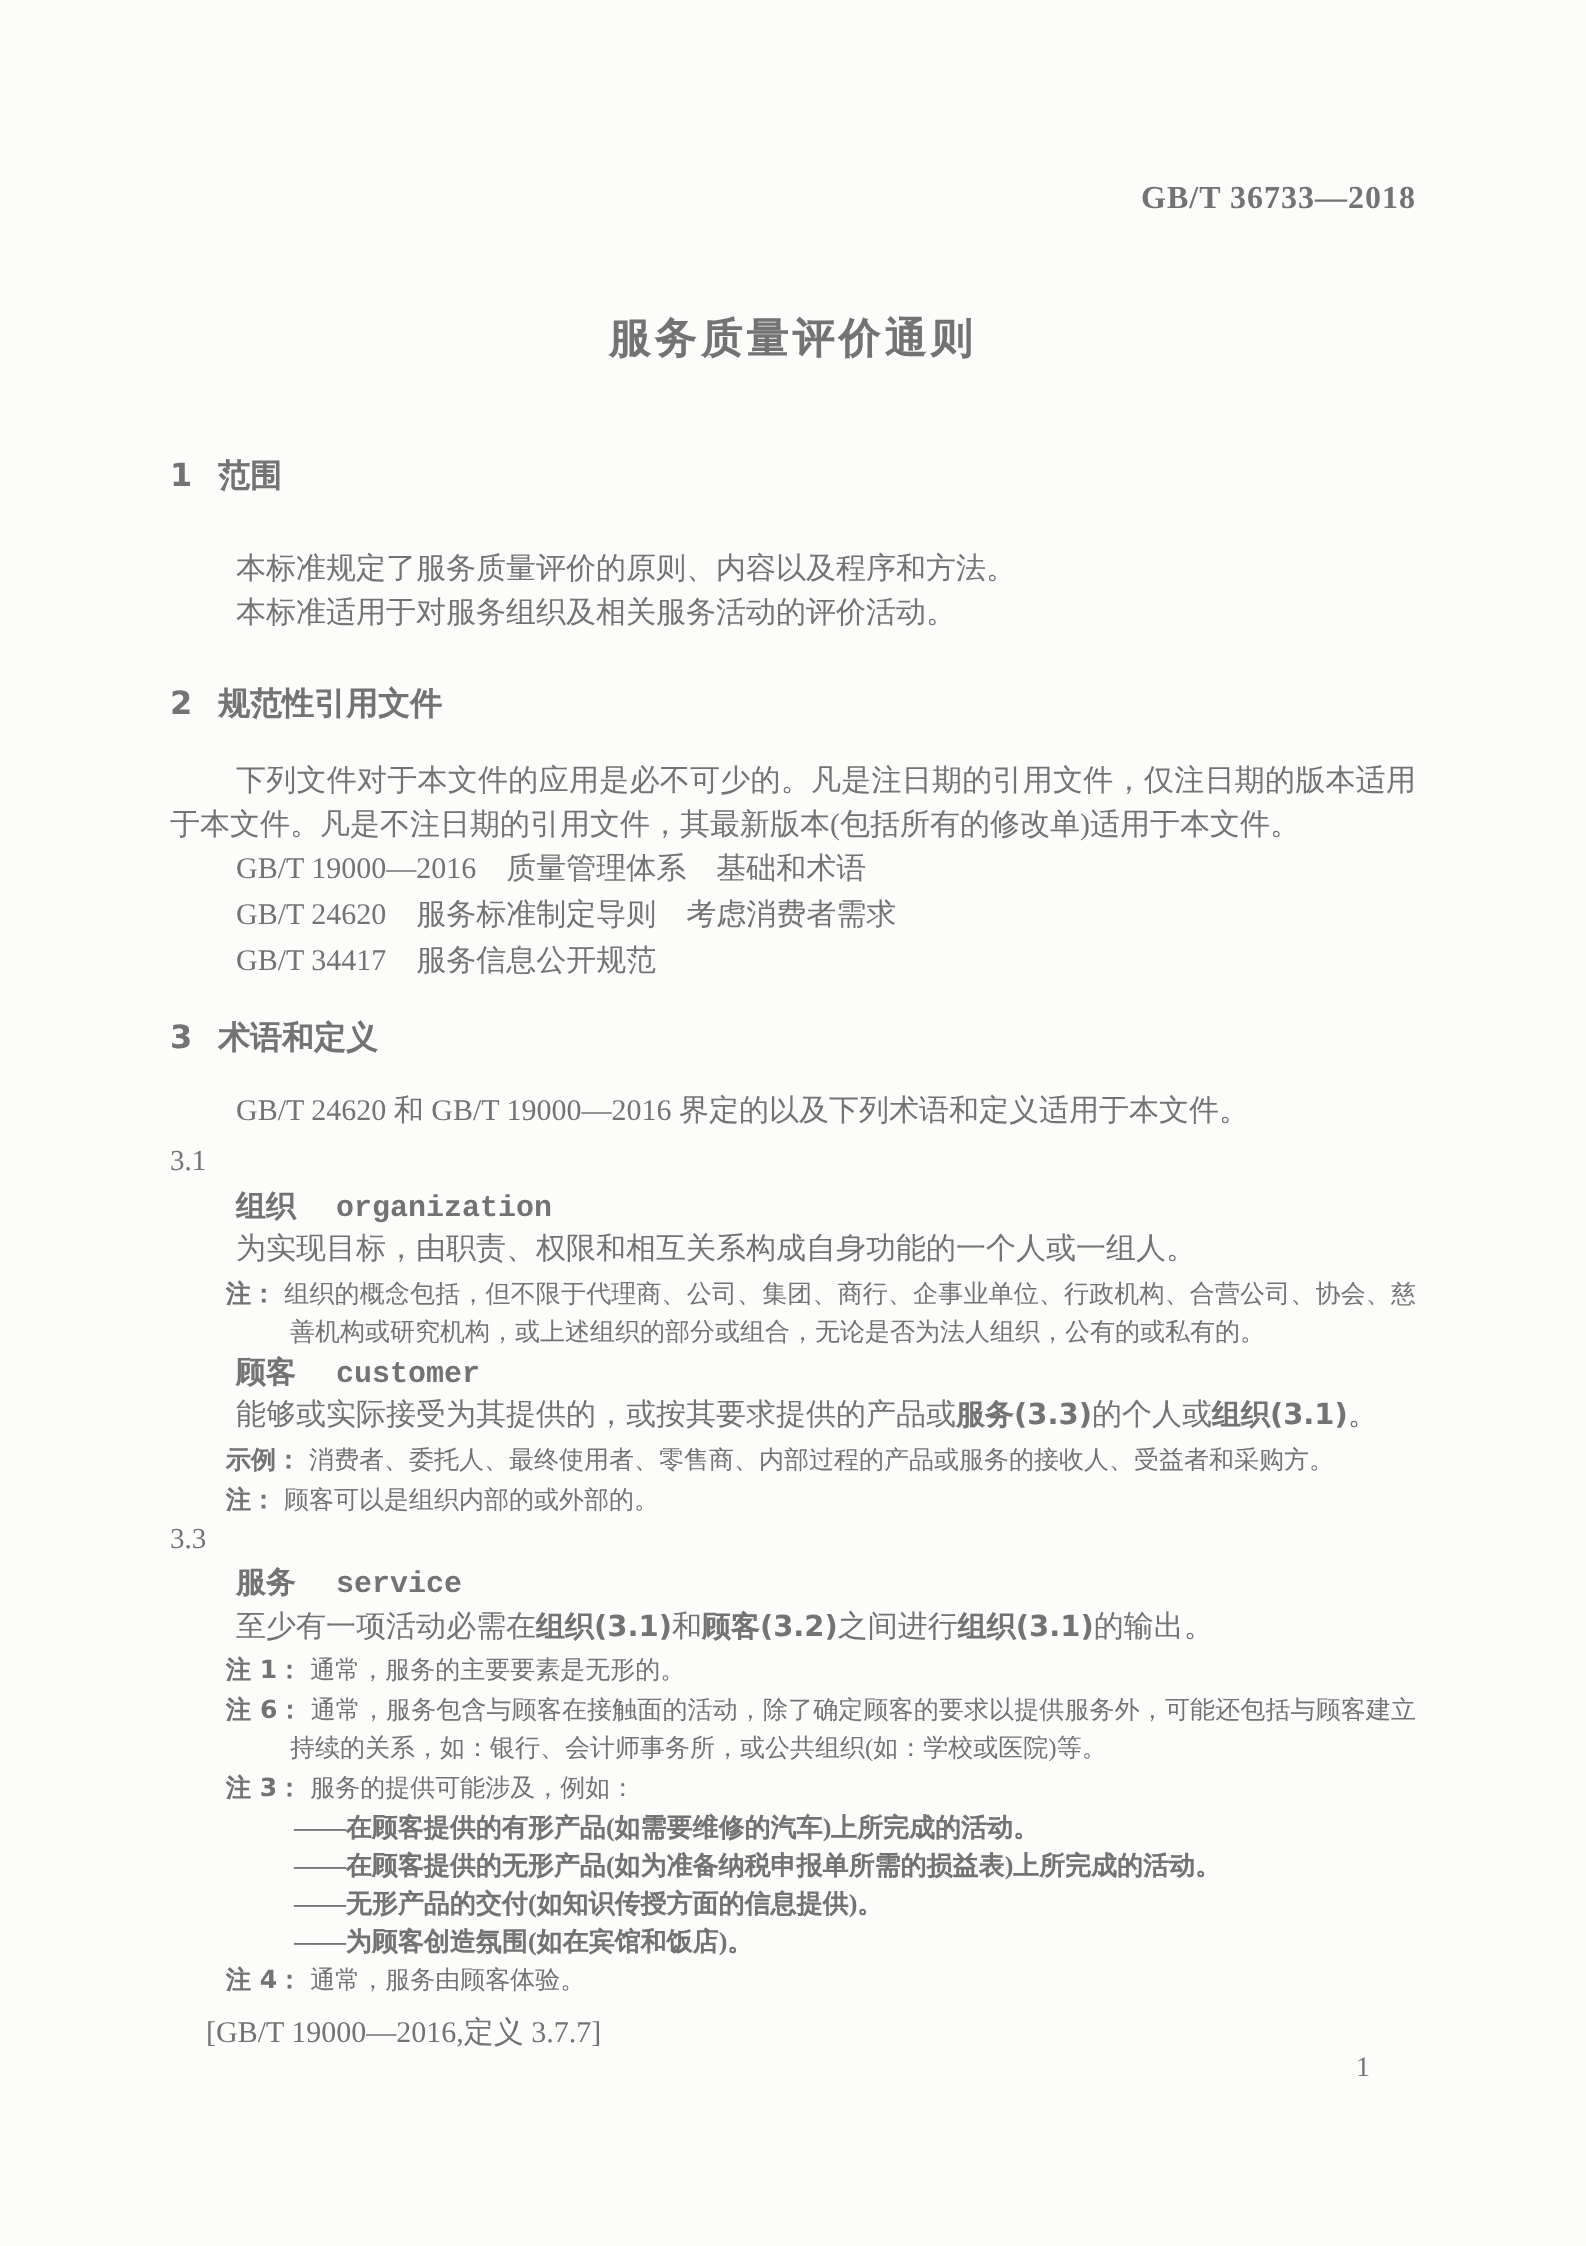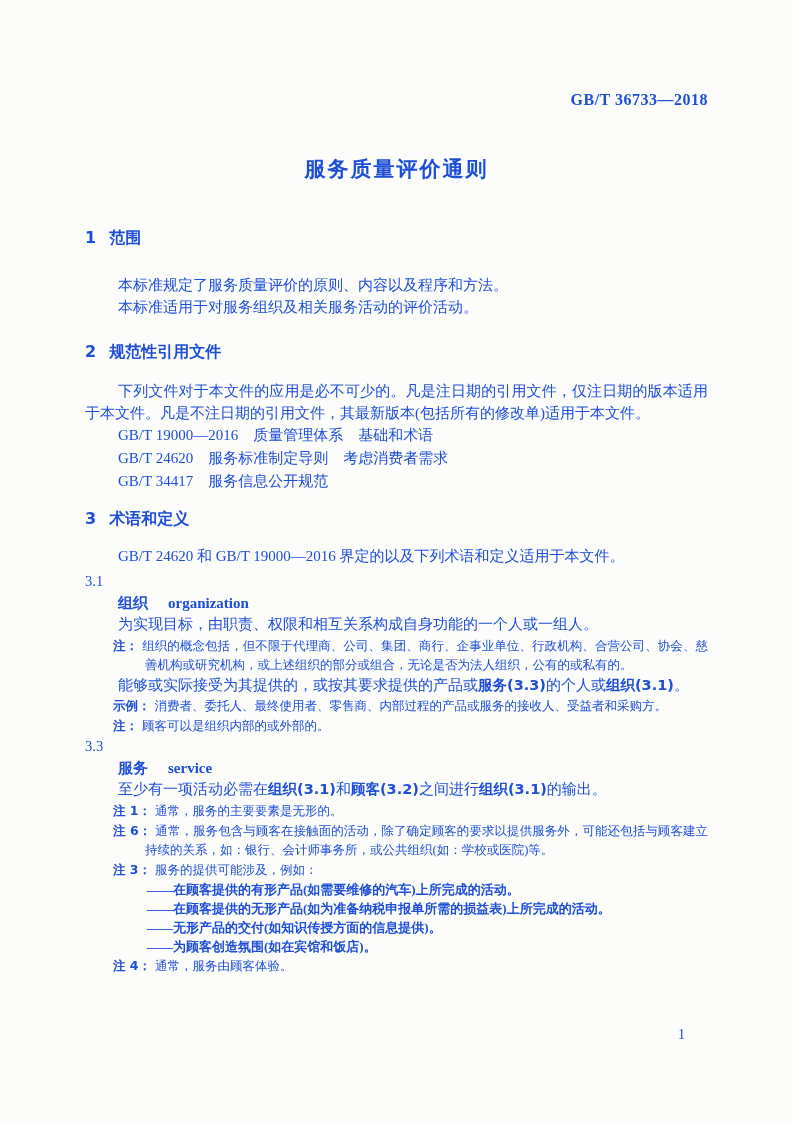--- a/index.html
+++ b/index.html
@@ -2,21 +2,21 @@
 <html><head>
 <meta charset="utf-8">
 <style>
   html, body { margin: 0; padding: 0; background: #e9e9e9; }
   .page {
     position: relative;
     width: 793px;
     height: 1123px;
     margin: 0 auto;
     background: #fcfcfb;
-    color: #1d4ed8;
+    color: #737373;
     font-family: "Liberation Serif", serif;
     overflow: hidden;
     box-sizing: border-box;
     padding: 0 85px;
   }
   .doc-header {
     margin-top: 90px;
     height: 20px;
     text-align: right;
     font-family: "Liberation Serif", serif;
@@ -65,21 +65,21 @@
     line-height: 21.5px;
   }
   .term-id-first { margin-top: 4px; }
   .term-line {
     font-size: 15px;
     line-height: 21.5px;
     padding-left: 33px;
     font-weight: bold;
   }
   .term-cn { font-family: "DejaVu Sans", sans-serif; }
-  .term-en { font-family: Liberation Serif, serif; margin-left: 20px; }
+  .term-en { font-family: Liberation Mono, monospace; margin-left: 20px; }
   .def-para {
     margin: 0;
     font-size: 15px;
     line-height: 21.5px;
     text-indent: 33px;
     text-align: justify;
   }
   .def-para b { font-family: "DejaVu Sans", sans-serif; font-weight: bold; font-size: 14.5px; }
   .note {
     font-size: 12.5px;
@@ -134,31 +134,33 @@
   <div class="ref-line">GB/T 34417　服务信息公开规范</div>
 
   <h2 class="sec-heading sec3-heading"><span class="sec-num">3</span><span>术语和定义</span></h2>
   <p class="body-para indent mt-intro3">GB/T 24620 和 GB/T 19000—2016 界定的以及下列术语和定义适用于本文件。</p>
 
   <div class="term-id term-id-first">3.1</div>
   <div class="term-line"><span class="term-cn">组织</span><span class="term-en">organization</span></div>
   <p class="def-para"><span>为实现目标，由职责、权限和相互关系构成自身功能的一个人或一组人。</span></p>
   <div class="note"><i class="note-label">注：</i><span>组织的概念包括，但不限于代理商、公司、集团、商行、企事业单位、行政机构、合营公司、协会、慈善机构或研究机构，或上述组织的部分或组合，无论是否为法人组织，公有的或私有的。</span></div>
 
+  <div class="term-line"><span class="term-cn">顾客</span><span class="term-en">customer</span></div>
   <p class="def-para"><span>能够或实际接受为其提供的，或按其要求提供的产品或</span><b>服务(3.3)</b><span>的个人或</span><b>组织(3.1)</b><span>。</span></p>
   <div class="note"><i class="note-label">示例：</i><span>消费者、委托人、最终使用者、零售商、内部过程的产品或服务的接收人、受益者和采购方。</span></div>
   <div class="note"><i class="note-label">注：</i><span>顾客可以是组织内部的或外部的。</span></div>
 
   <div class="term-id">3.3</div>
   <div class="term-line"><span class="term-cn">服务</span><span class="term-en">service</span></div>
   <p class="def-para"><span>至少有一项活动必需在</span><b>组织(3.1)</b><span>和</span><b>顾客(3.2)</b><span>之间进行</span><b>组织(3.1)</b><span>的输出。</span></p>
   <div class="note"><i class="note-label">注 1：</i><span>通常，服务的主要要素是无形的。</span></div>
   <div class="note"><i class="note-label">注 6：</i><span>通常，服务包含与顾客在接触面的活动，除了确定顾客的要求以提供服务外，可能还包括与顾客建立持续的关系，如：银行、会计师事务所，或公共组织(如：学校或医院)等。</span></div>
   <div class="note"><i class="note-label">注 3：</i><span>服务的提供可能涉及，例如：</span></div>
   <div class="dash-item">——在顾客提供的有形产品(如需要维修的汽车)上所完成的活动。</div>
   <div class="dash-item">——在顾客提供的无形产品(如为准备纳税申报单所需的损益表)上所完成的活动。</div>
   <div class="dash-item">——无形产品的交付(如知识传授方面的信息提供)。</div>
   <div class="dash-item">——为顾客创造氛围(如在宾馆和饭店)。</div>
   <div class="note"><i class="note-label">注 4：</i><span>通常，服务由顾客体验。</span></div>
+  <p class="source-line">[GB/T 19000—2016,定义 3.7.7]</p>
 
   <div class="page-number">1</div>
 
 </div>
 
 </body></html>

